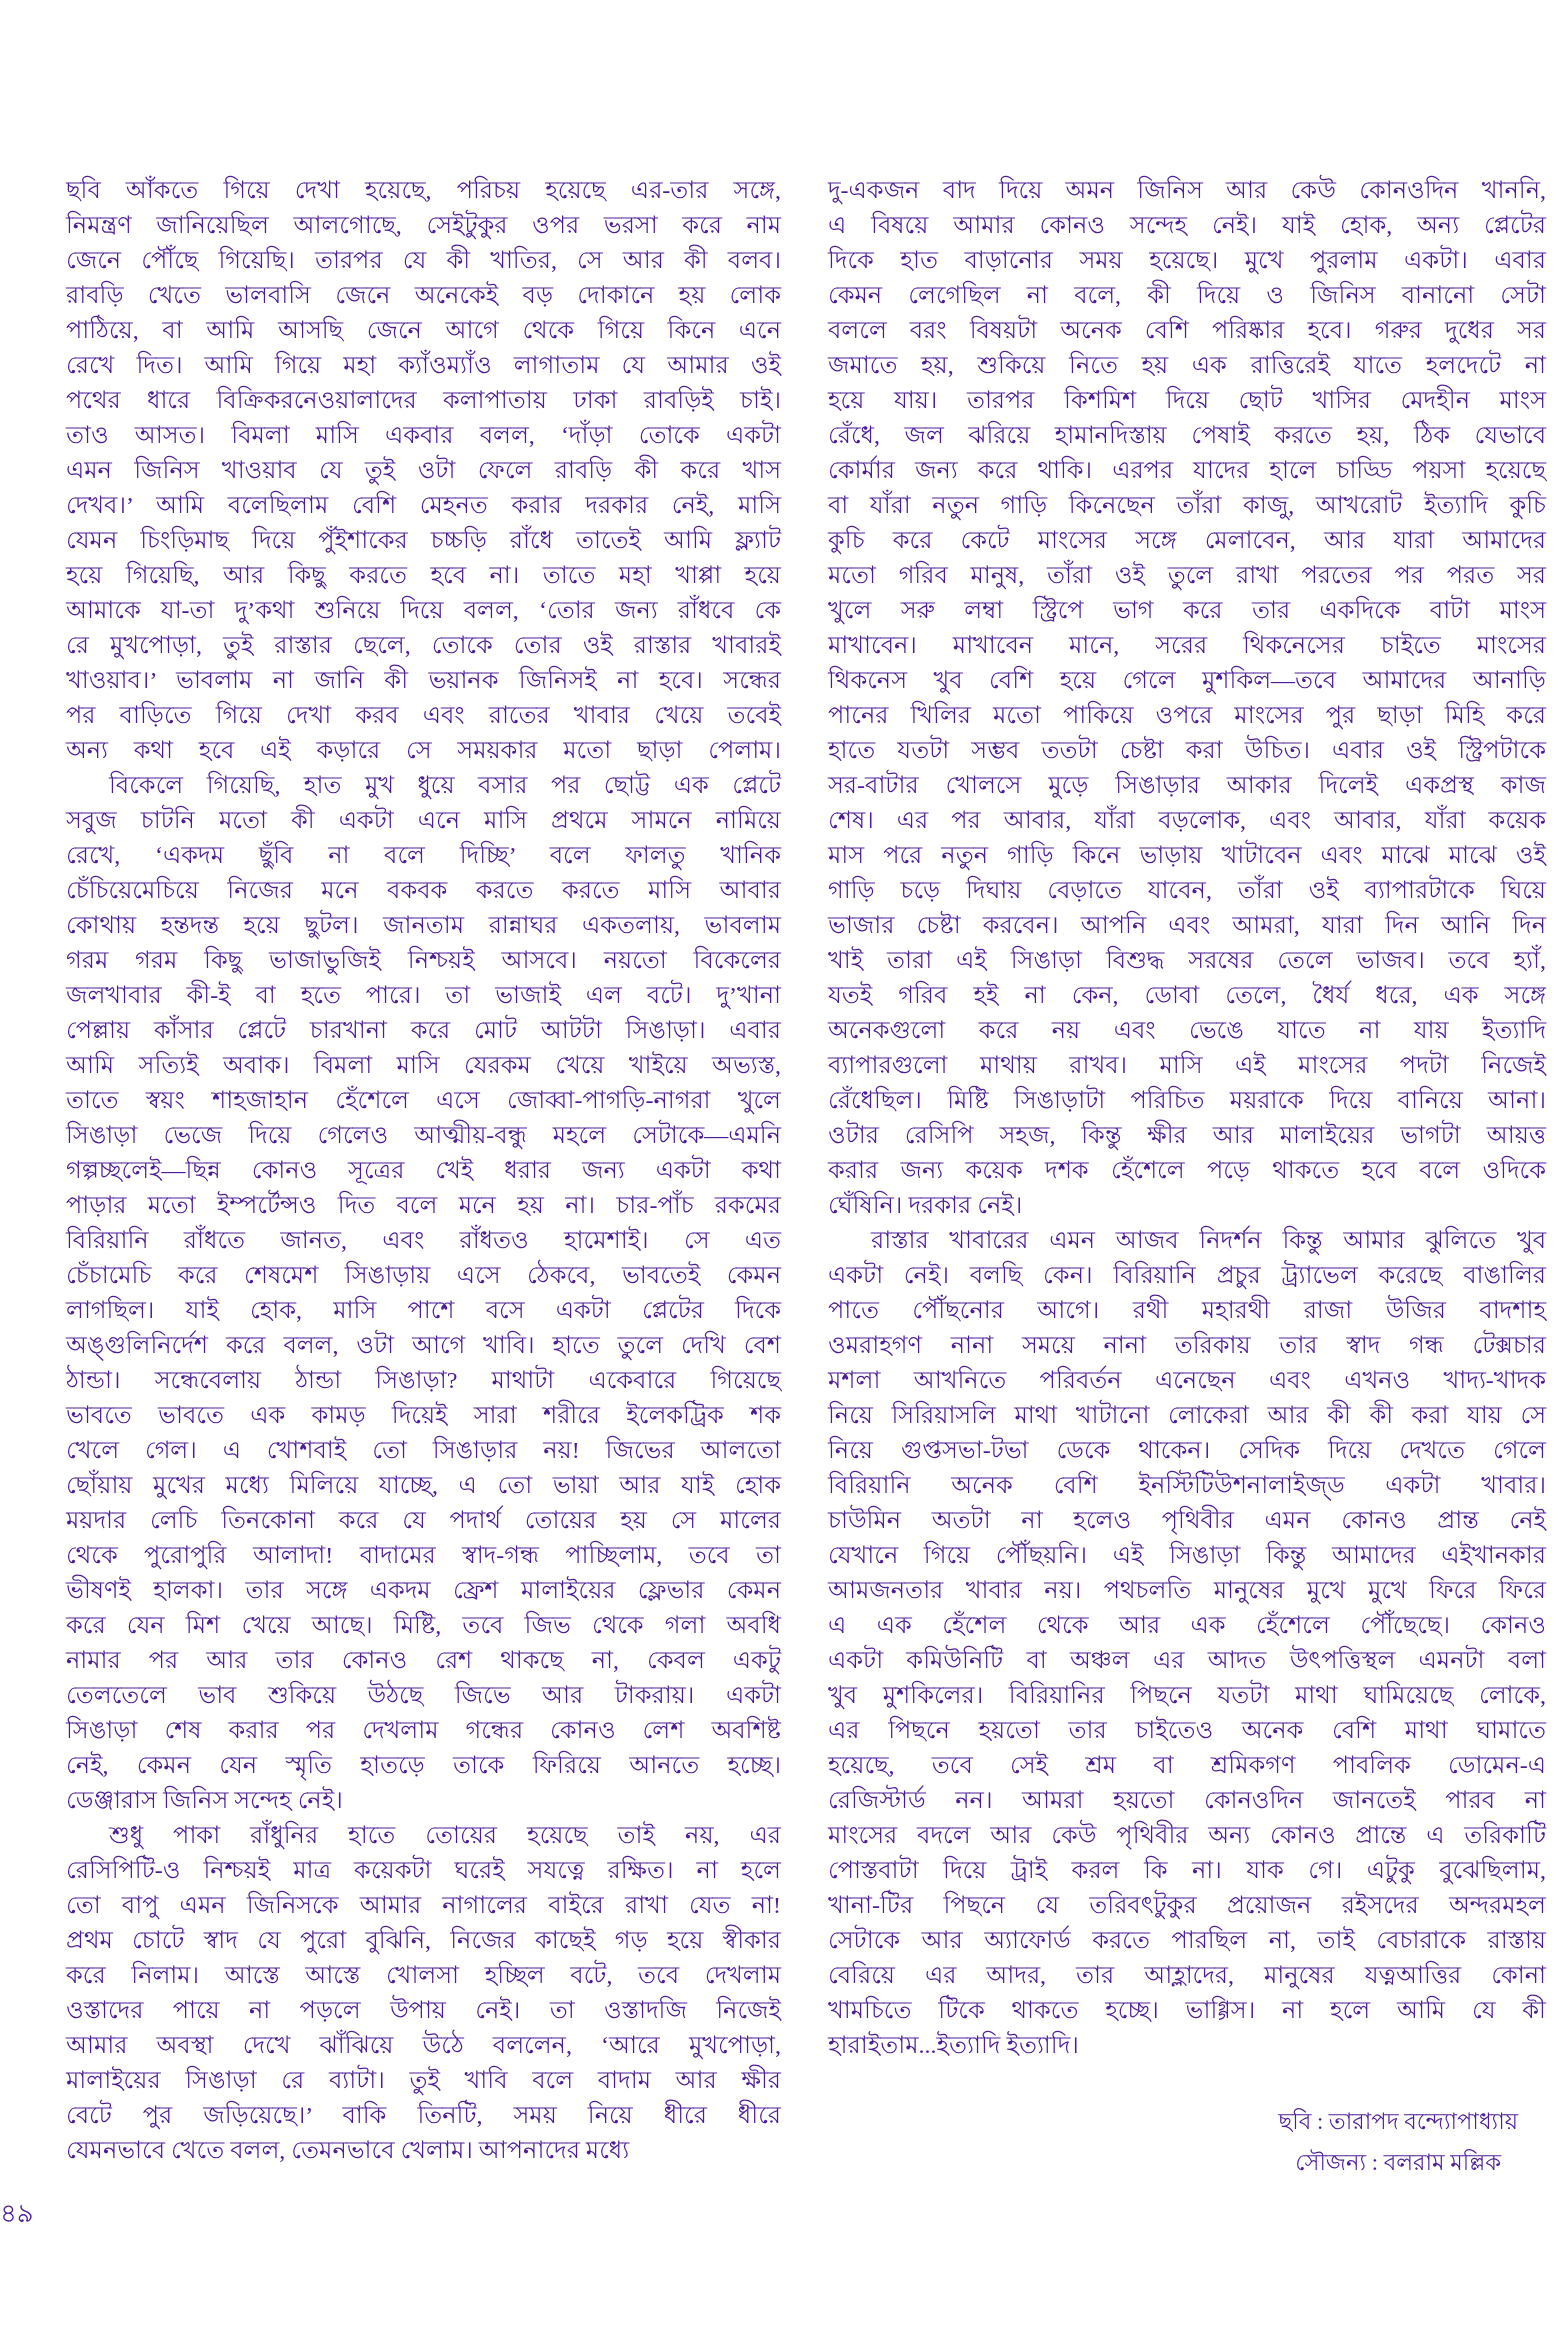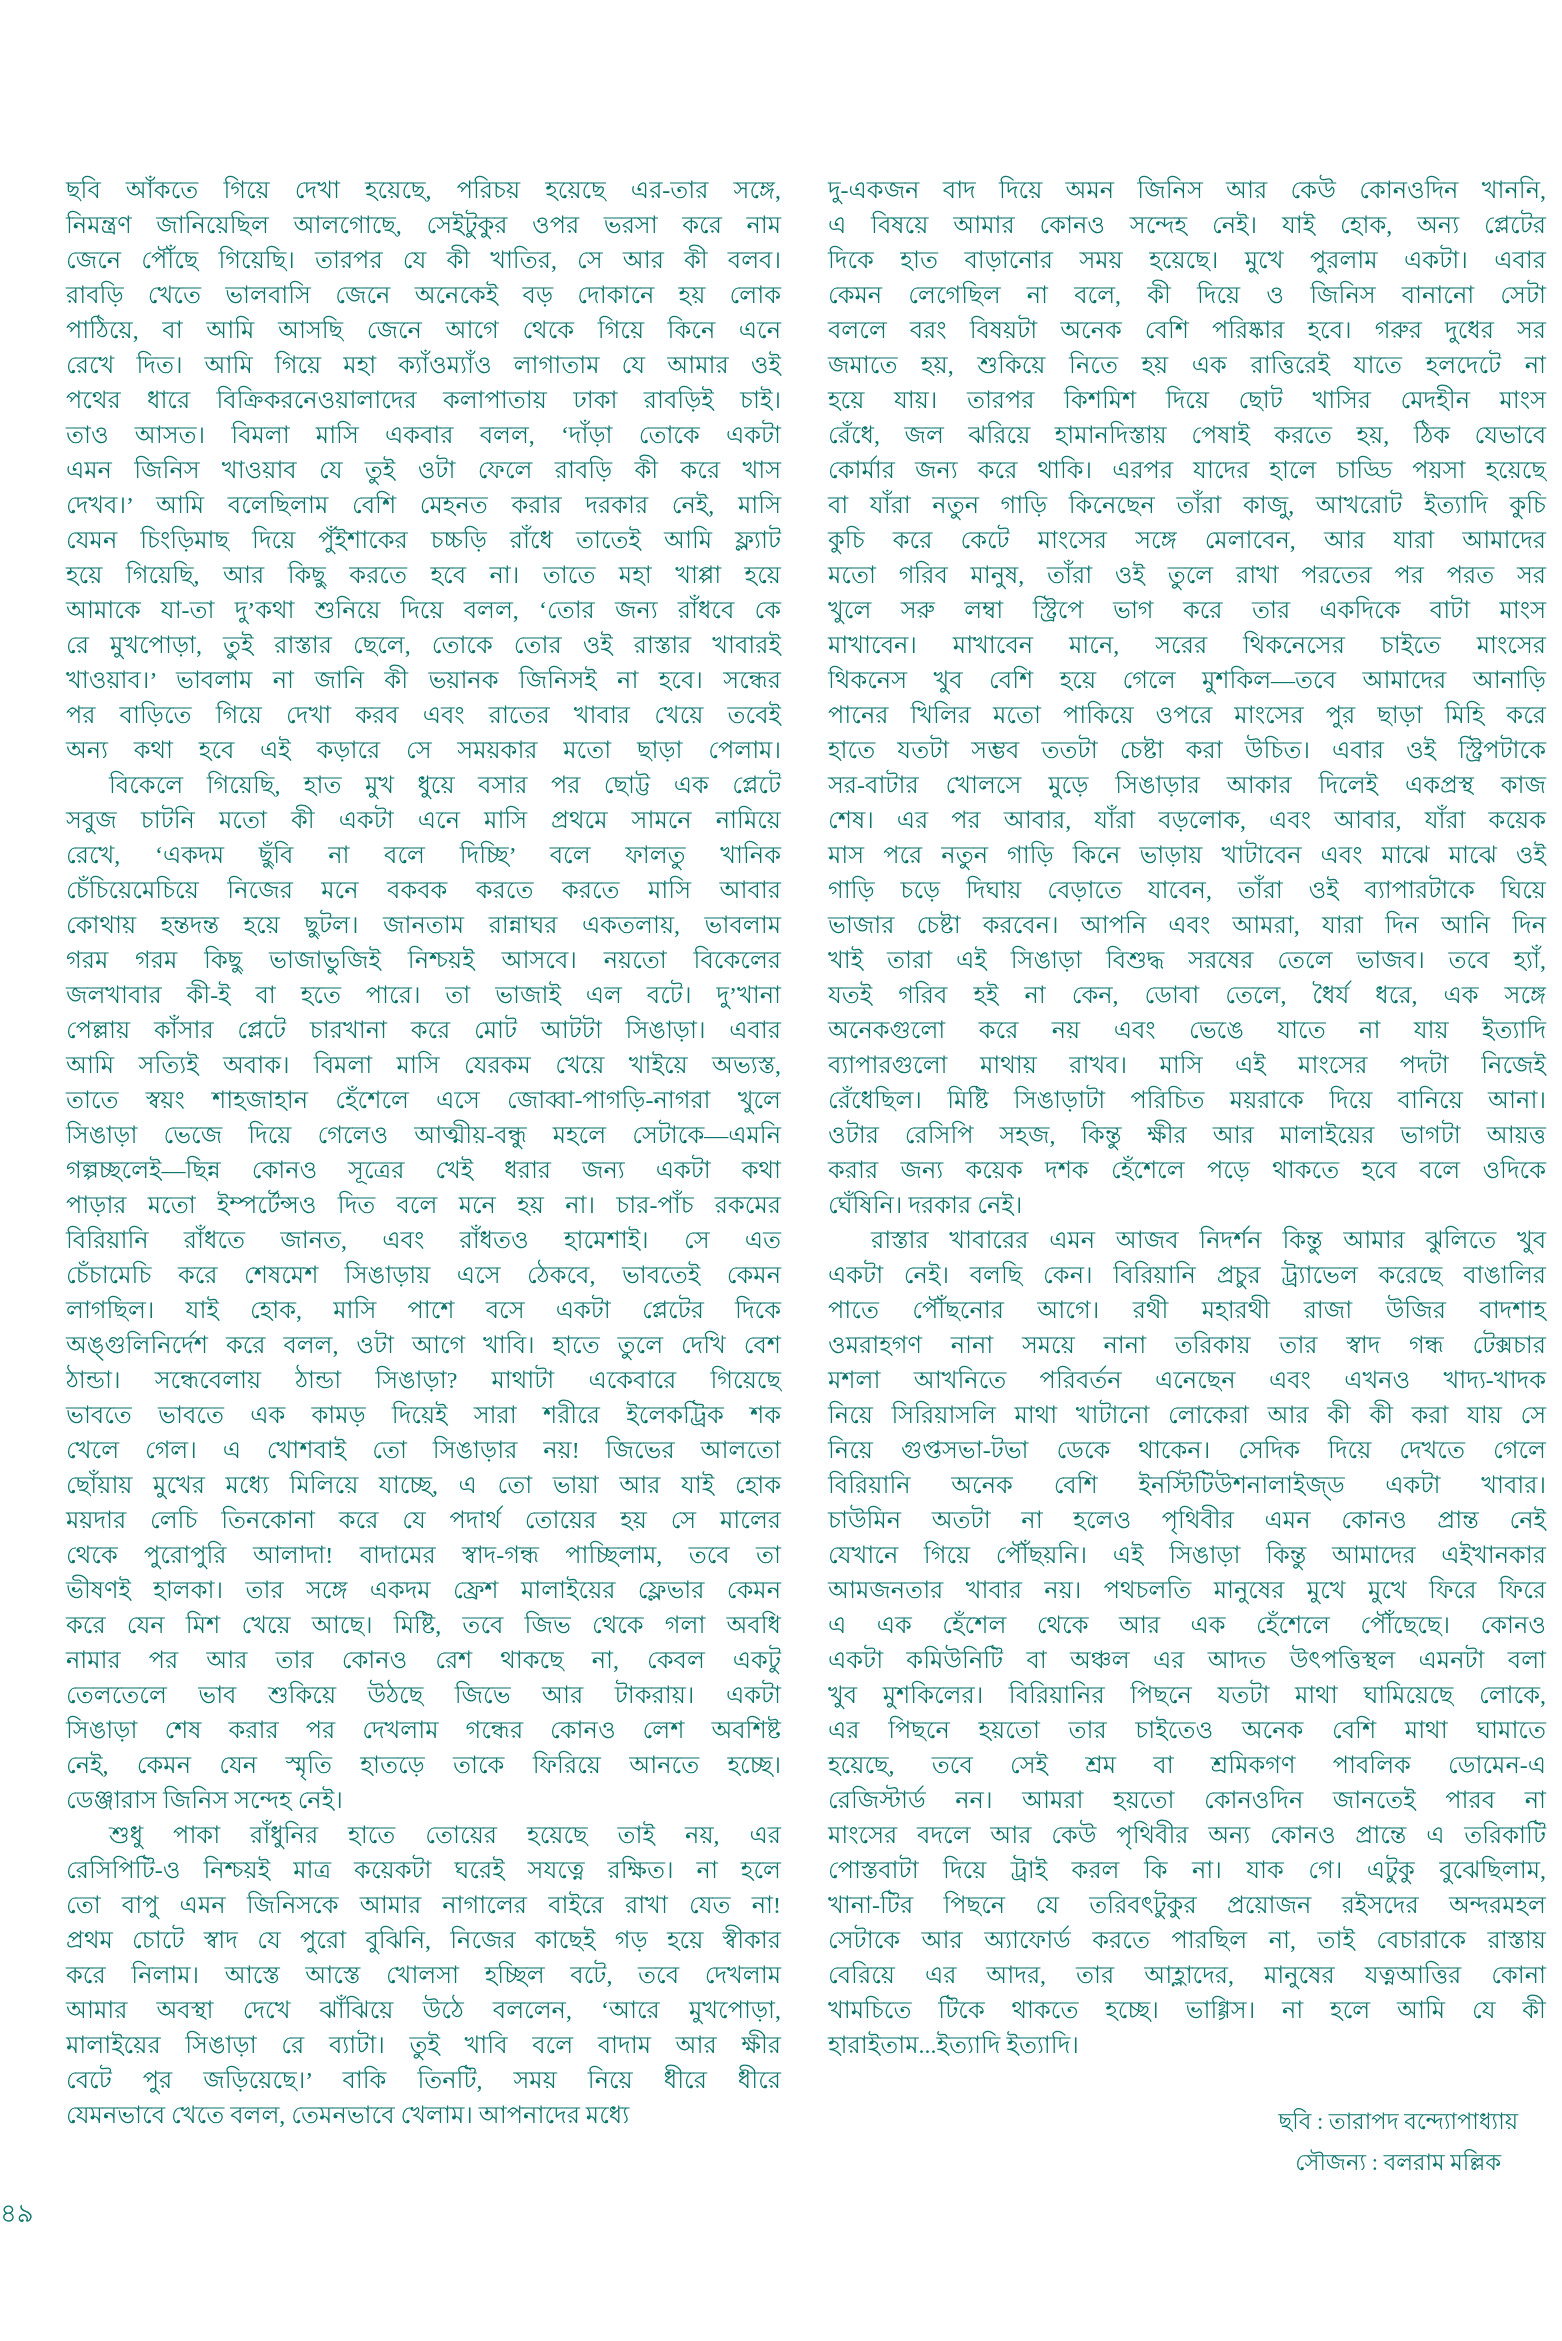--- a/index.html
+++ b/index.html
@@ -1,20 +1,20 @@
 <!DOCTYPE html>
 <html style="font-size:12.5px"><head>
 <meta charset="utf-8">
 <style>
   html,body{margin:0;padding:0;background:#9a9a9a;}
   .page{
     position:relative;
     width:1563px;height:2342px;
     background:#ffffff;
-    color:#0f766e;
+    color:#4c1d95;
     font-family:"Liberation Serif","DejaVu Serif",serif;
     overflow:hidden;
   }
   .col{
     position:absolute;
     top:173px;
   }
   .col-left{left:66px;width:715px;}
   .col-right{left:828px;width:718px;}
   .line{
@@ -94,20 +94,21 @@
       <div class="line">নামার পর আর তার কোনও রেশ থাকছে না, কেবল একটু</div>
       <div class="line">তেলতেলে ভাব শুকিয়ে উঠছে জিভে আর টাকরায়। একটা</div>
       <div class="line">সিঙাড়া শেষ করার পর দেখলাম গন্ধের কোনও লেশ অবশিষ্ট</div>
       <div class="line">নেই, কেমন যেন স্মৃতি হাতড়ে তাকে ফিরিয়ে আনতে হচ্ছে।</div>
       <div class="line flush">ডেঞ্জারাস জিনিস সন্দেহ নেই।</div>
       <div class="line indent">শুধু পাকা রাঁধুনির হাতে তোয়ের হয়েছে তাই নয়, এর</div>
       <div class="line">রেসিপিটি-ও নিশ্চয়ই মাত্র কয়েকটা ঘরেই সযত্নে রক্ষিত। না হলে</div>
       <div class="line">তো বাপু এমন জিনিসকে আমার নাগালের বাইরে রাখা যেত না!</div>
       <div class="line">প্রথম চোটে স্বাদ যে পুরো বুঝিনি, নিজের কাছেই গড় হয়ে স্বীকার</div>
       <div class="line">করে নিলাম। আস্তে আস্তে খোলসা হচ্ছিল বটে, তবে দেখলাম</div>
+      <div class="line">ওস্তাদের পায়ে না পড়লে উপায় নেই। তা ওস্তাদজি নিজেই</div>
       <div class="line">আমার অবস্থা দেখে ঝাঁঝিয়ে উঠে বললেন, ‘আরে মুখপোড়া,</div>
       <div class="line">মালাইয়ের সিঙাড়া রে ব্যাটা। তুই খাবি বলে বাদাম আর ক্ষীর</div>
       <div class="line">বেটে পুর জড়িয়েছে।’ বাকি তিনটি, সময় নিয়ে ধীরে ধীরে</div>
       <div class="line flush">যেমনভাবে খেতে বলল, তেমনভাবে খেলাম। আপনাদের মধ্যে</div>
     </div>
   <div class="col col-right" id="col-right">
       <div class="line">দু-একজন বাদ দিয়ে অমন জিনিস আর কেউ কোনওদিন খাননি,</div>
       <div class="line">এ বিষয়ে আমার কোনও সন্দেহ নেই। যাই হোক, অন্য প্লেটের</div>
       <div class="line">দিকে হাত বাড়ানোর সময় হয়েছে। মুখে পুরলাম একটা। এবার</div>
       <div class="line">কেমন লেগেছিল না বলে, কী দিয়ে ও জিনিস বানানো সেটা</div>

